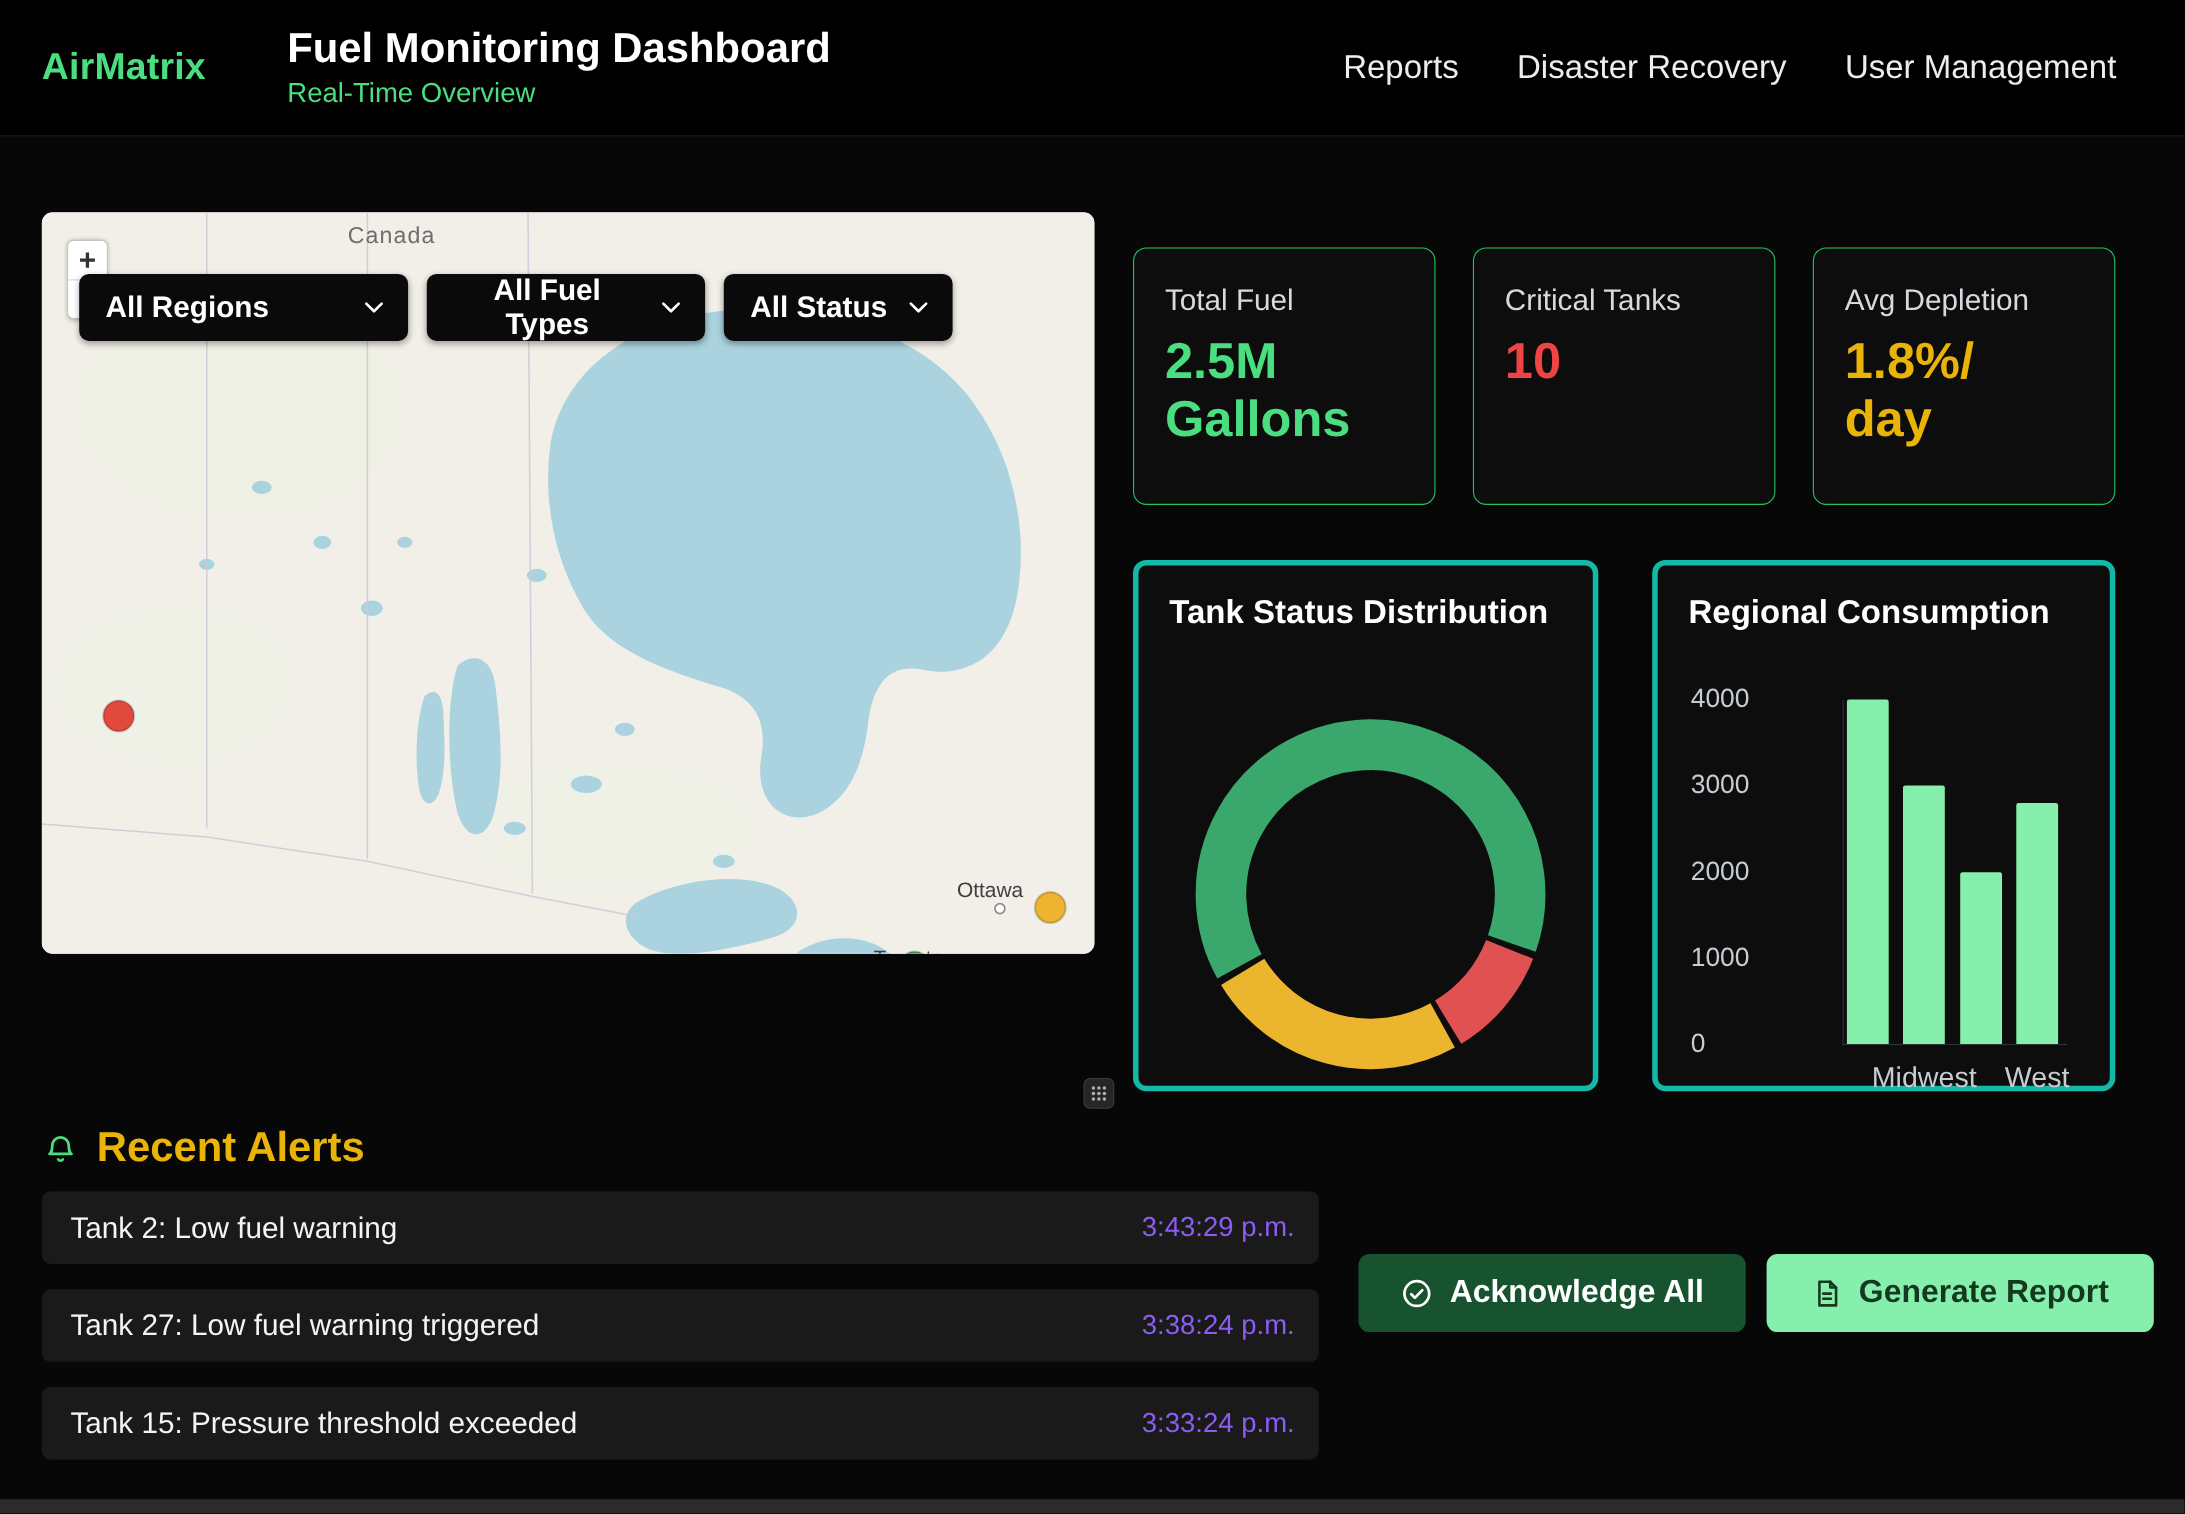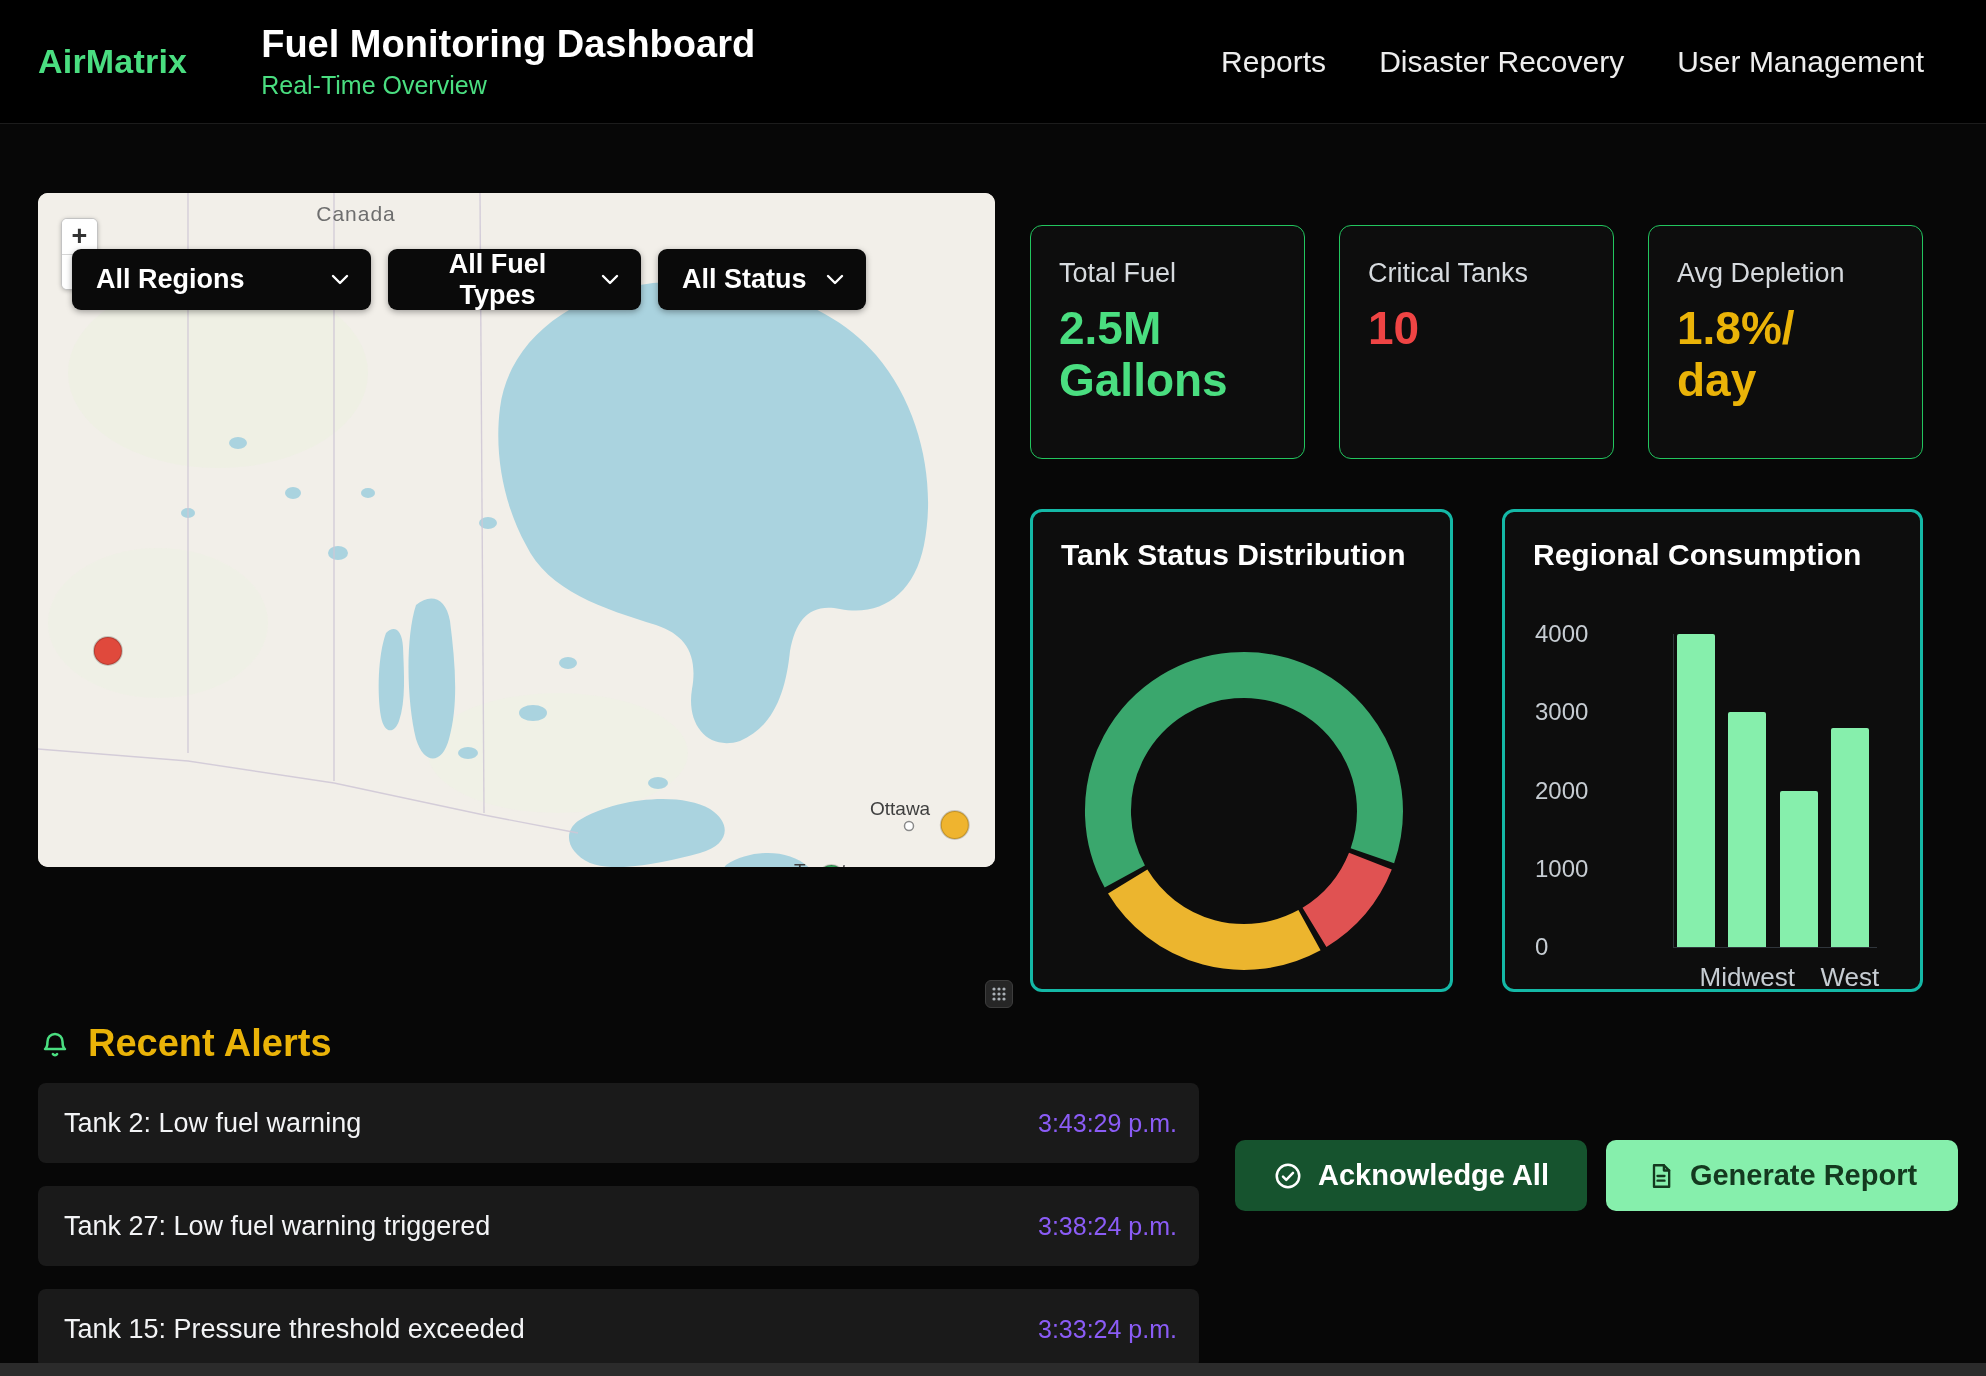--- a/index.html
+++ b/index.html
@@ -33,38 +33,38 @@
   .f1{width:299px;} .f2{width:253px;} .f3{width:208px;}
   .resize-handle{position:absolute;left:985px;top:980px;width:26px;height:26px;background:#262626;
     border:1px solid #3d3d3d;border-radius:6px;z-index:4;display:flex;align-items:center;justify-content:center;cursor:grab;}
 
   
   .card{position:absolute;background:#0d0d0d;border-radius:12px;box-sizing:border-box;}
   .stat-card{top:225px;width:275px;height:234px;border:1px solid #22c55e;padding:32px 28px;}
   .stat-1{left:1030px;} .stat-2{left:1339px;} .stat-3{left:1648px;}
   .stat-label{font-size:27px;color:#d6dade;}
   .stat-value{font-size:46px;font-weight:700;margin-top:14px;line-height:1.12;white-space:pre-line;}
-  .chart-card{top:509px;height:483px;border:3px solid #14b8a6;}
+  .chart-card{top:509px;height:483px;border:5px solid #14b8a6;}
   .donut-card{left:1030px;width:423px;}
   .bar-card{left:1502px;width:421px;}
   .chart-card h2{position:absolute;left:28px;top:26px;margin:0;font-size:30px;font-weight:700;color:#fff;}
   .donut-card svg{position:absolute;left:46px;top:134px;}
 
   #bar-plot{position:absolute;inset:0;}
   .ytick{position:absolute;left:30px;width:114px;text-align:left;font-size:24px;color:#c6ccd2;line-height:30px;}
   .xlabel{position:absolute;width:120px;text-align:center;font-size:26px;color:#c6ccd2;line-height:30px;top:450px;}
   .bar{position:absolute;width:38px;background:#86efac;border-radius:2px 2px 0 0;}
   .y-axis{position:absolute;left:168px;top:122px;width:1px;height:313px;background:#2f353b;}
   .x-axis{position:absolute;left:168px;top:435px;width:204px;height:1px;background:#2f353b;}
 
   
   .alerts-header{position:absolute;left:40px;top:1022px;display:flex;align-items:center;gap:18px;}
   .alerts-header h2{margin:0;font-size:38px;font-weight:700;color:#eab308;}
   .alert-list{position:absolute;left:38px;top:1083px;width:1161px;}
-  .alert-row{height:80px;background:#1a1a1a;border-radius:8px;margin-bottom:23px;display:flex;
+  .alert-row{height:66px;background:#1a1a1a;border-radius:8px;margin-bottom:23px;display:flex;
     align-items:center;justify-content:space-between;padding:0 22px 0 26px;box-sizing:border-box;cursor:pointer;}
   .alert-msg{font-size:27px;color:#f3f4f6;}
   .alert-time{font-size:25px;color:#8b5cf6;}
   .alert-actions{position:absolute;left:1235px;top:1140px;display:flex;gap:19px;}
   .btn{height:71px;border:none;border-radius:10px;display:flex;align-items:center;justify-content:center;
     gap:15px;font-size:29px;font-weight:700;font-family:inherit;cursor:pointer;}
   .btn-ack{width:352px;background:#16532e;color:#fff;}
   .btn-gen{width:352px;background:#86efac;color:#14391f;}
 
   .bottom-strip{position:absolute;left:0;top:1363px;width:1986px;height:13px;background:#2b2b2b;}

